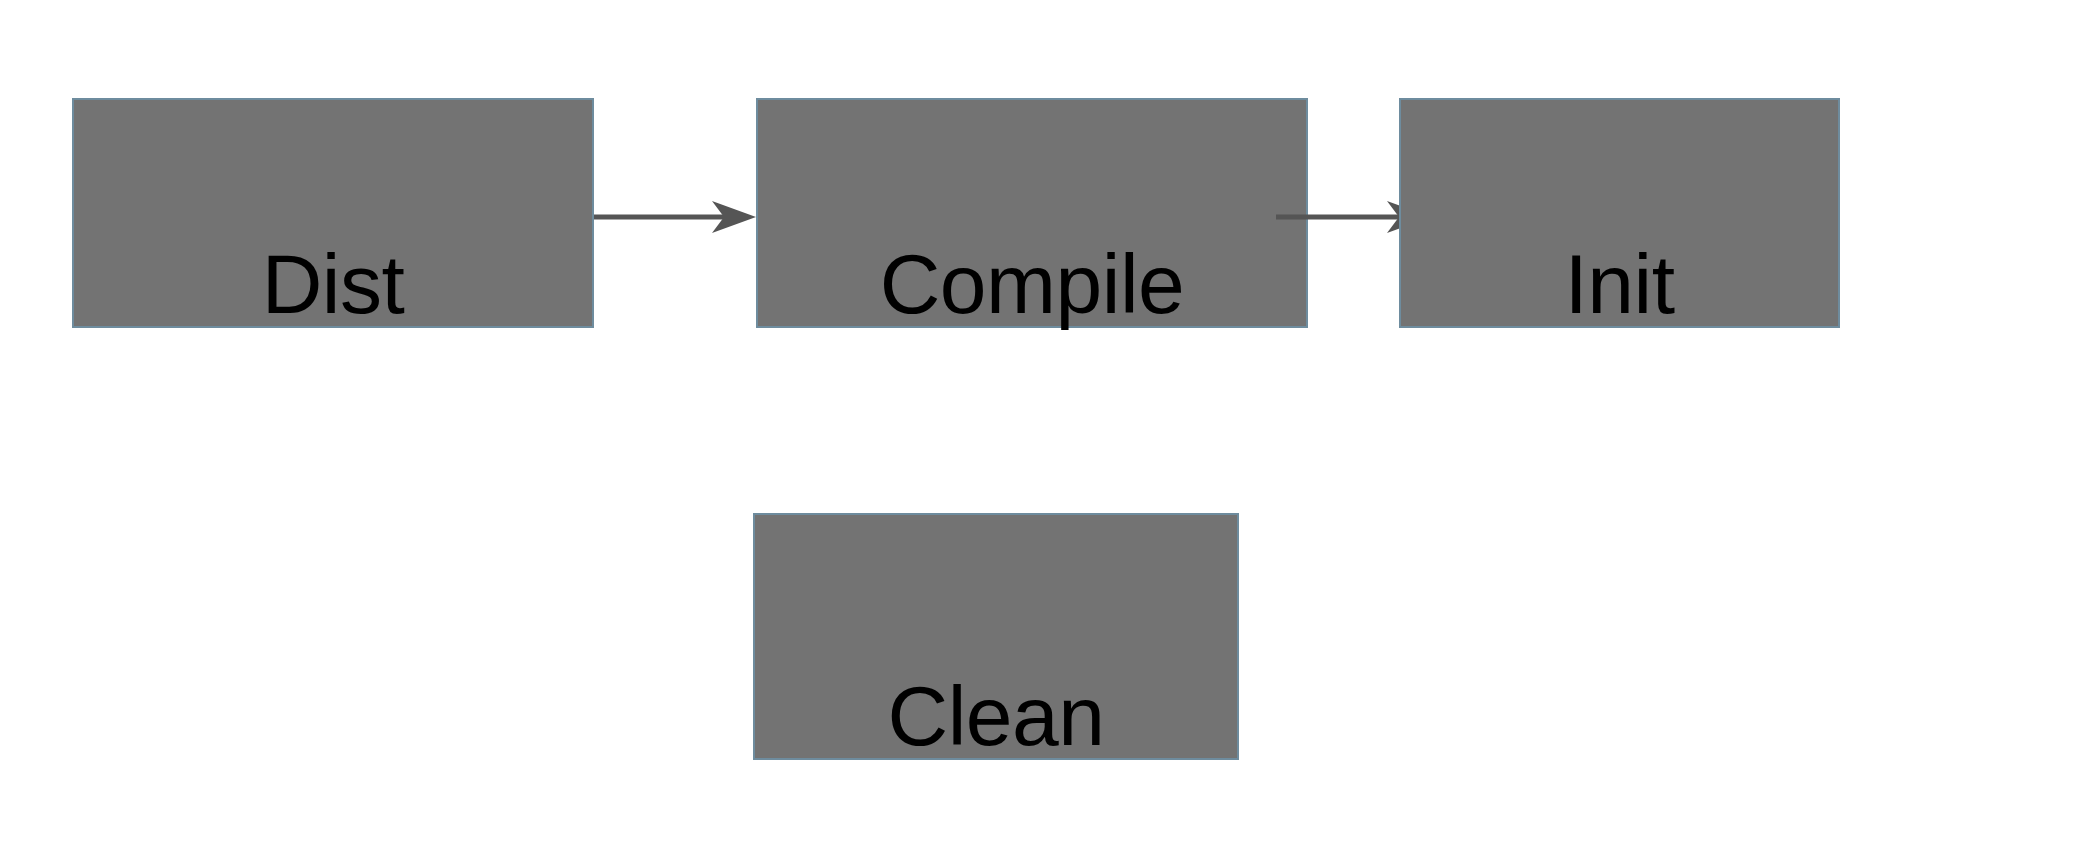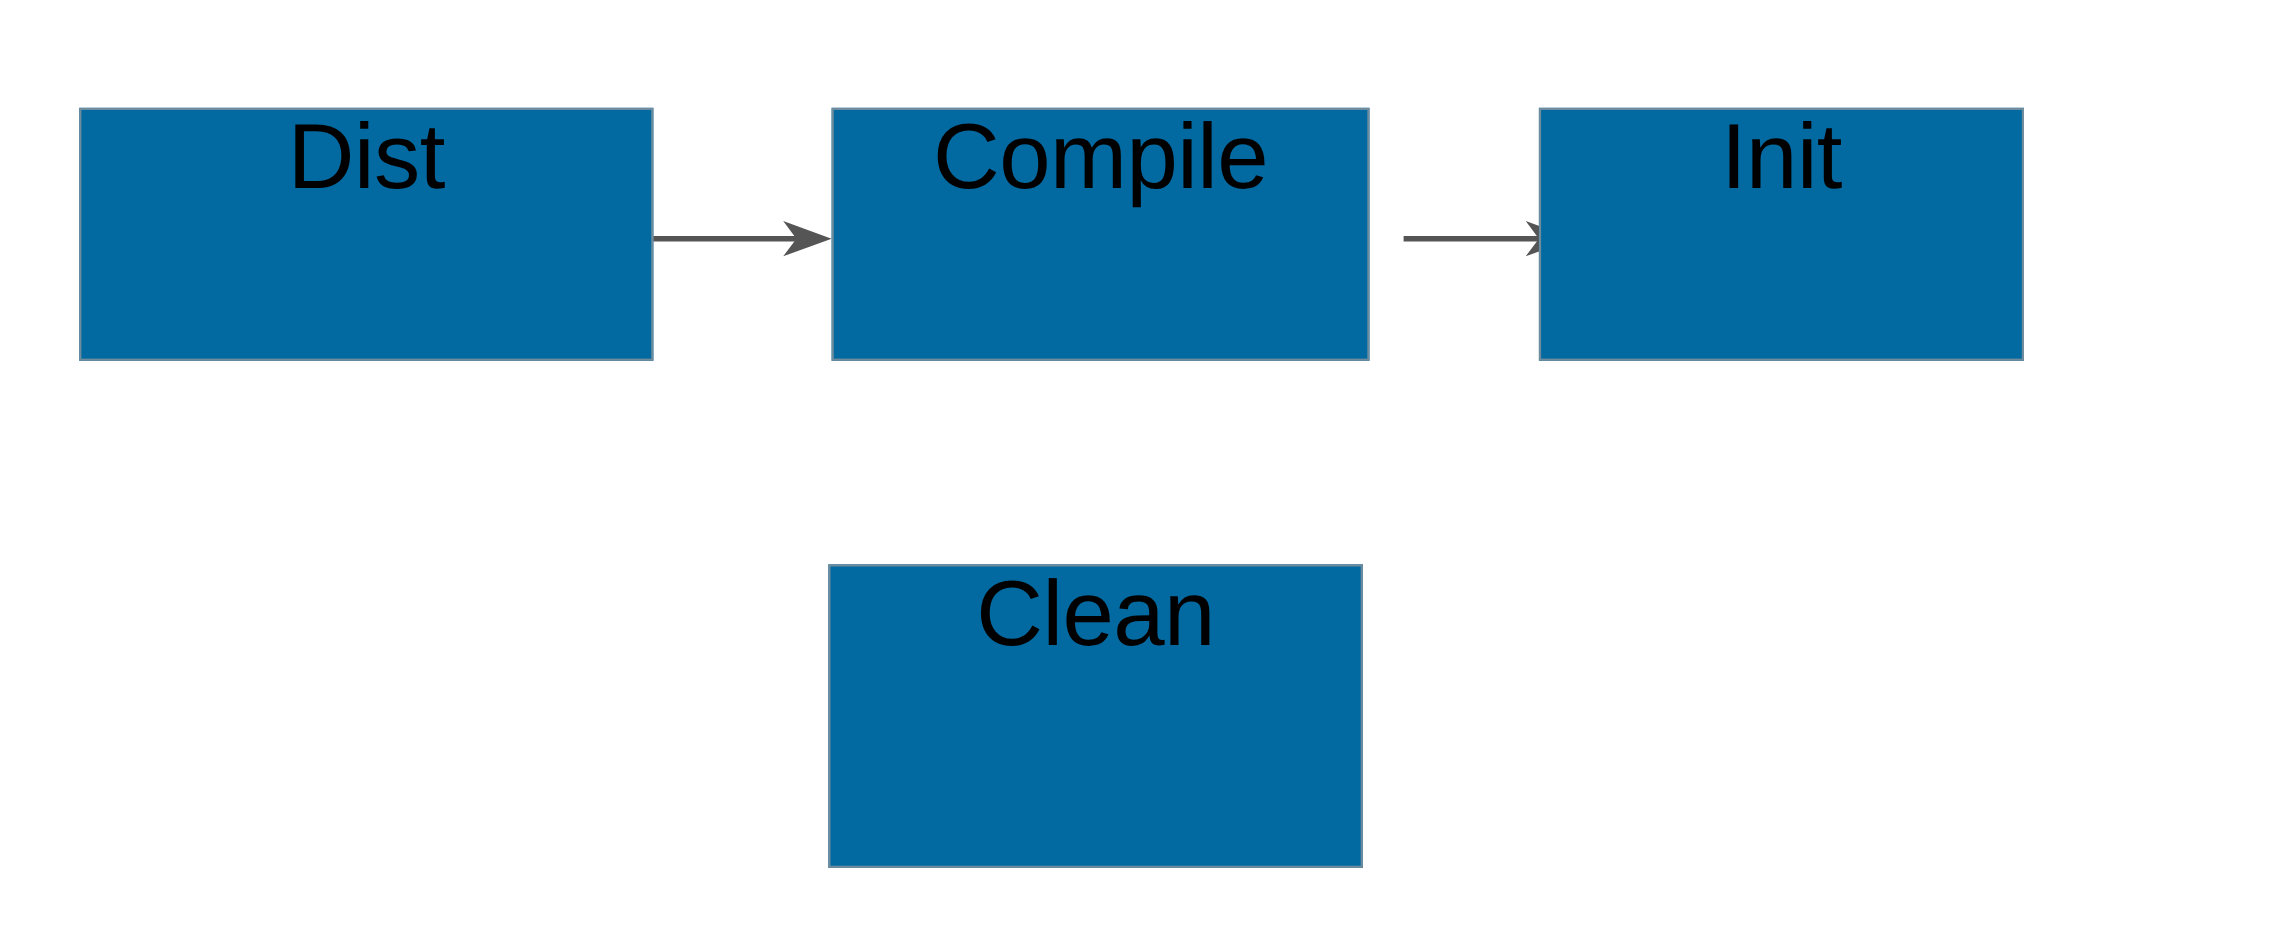--- a/index.html
+++ b/index.html
@@ -11,47 +11,47 @@
     position: relative;
     width: 2078px;
     height: 848px;
     background: #ffffff;
     overflow: hidden;
     font-family: "Liberation Sans", sans-serif;
   }
   .node {
     position: absolute;
     box-sizing: border-box;
-    background: #0369a1;
+    background: #737373;
     border: 2px solid #6e8c9e;
     display: flex;
-    align-items: flex-start;
+    align-items: flex-end;
     justify-content: center;
   }
   .node-label {
     color: #000000;
     font-family: "Liberation Sans", sans-serif;
     font-size: 84px;
     font-weight: 400;
     line-height: 1;
     letter-spacing: -0.5px;
     white-space: nowrap;
     user-select: none;
   }
   .edge {
     position: absolute;
     overflow: visible;
   }
   .edge svg { display: block; overflow: visible; }
 
   
   #node-dist    { left: 72px;   top: 98px;  width: 522px; height: 230px; }
-  #node-compile { left: 756px;  top: 98px;  width: 489px; height: 230px; }
+  #node-compile { left: 756px;  top: 98px;  width: 552px; height: 230px; }
   #node-init    { left: 1399px; top: 98px;  width: 441px; height: 230px; }
-  #node-clean   { left: 753px;  top: 513px; width: 486px; height: 276px; }
+  #node-clean   { left: 753px;  top: 513px; width: 486px; height: 247px; }
 
   
   #edge-dist-compile { left: 594px;  top: 197px; width: 162px; height: 40px; }
   #edge-compile-init { left: 1276px; top: 197px; width: 155px; height: 40px; }
 </style>
 </head>
 <body>
 
 <div id="canvas">
 

